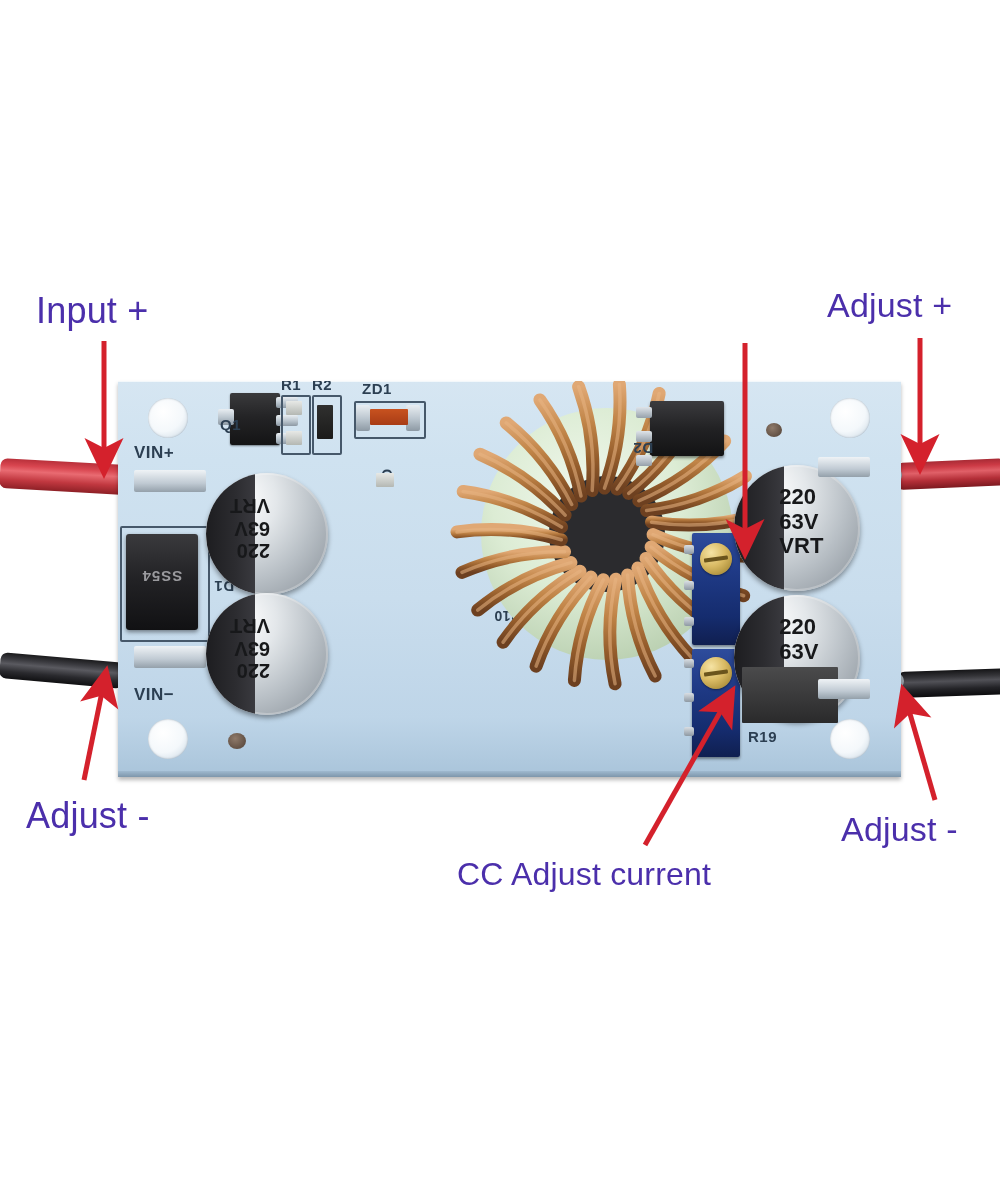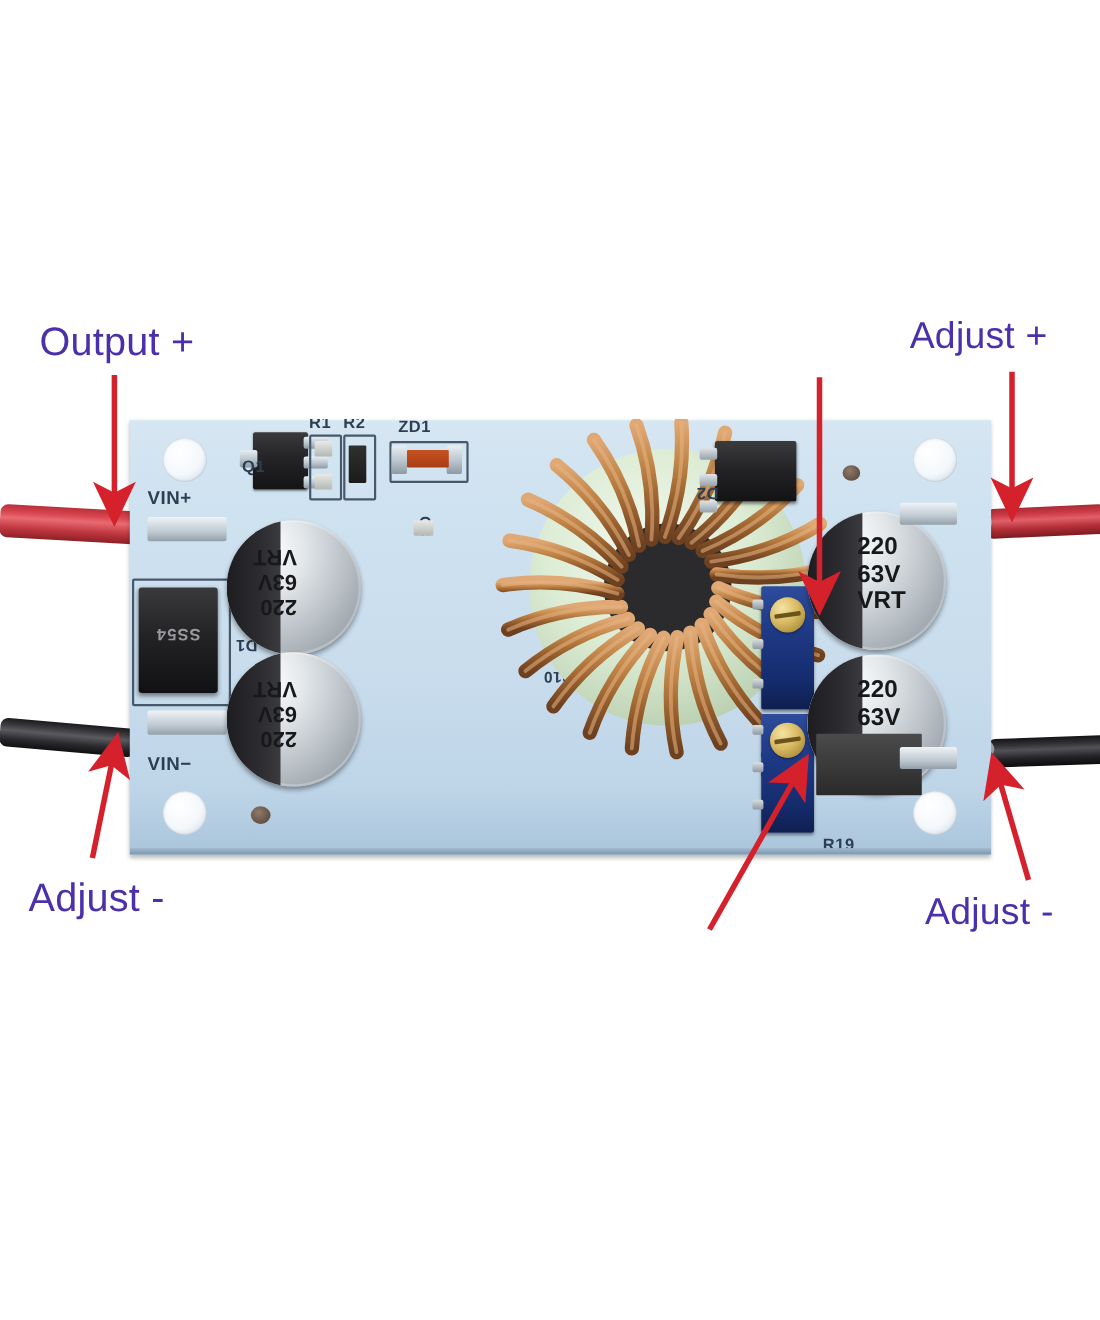--- a/index.html
+++ b/index.html
@@ -321,21 +321,21 @@
     <div class="cap" style="left:616px;top:214px;width:126px;height:126px;">
       <div class="stripe"></div>
       <div class="lines" style="font-size:22px;left:36%;top:16%;">
         <div>220</div>
         <div>63V</div>
         <div>VRT</div>
       </div>
     </div>
 
     <div class="smd light" style="left:624px;top:286px;width:96px;height:56px;background:linear-gradient(to bottom,#4b4b4c,#2a2a2b);"></div>
-    <div class="silk" style="left:630px;top:348px;font-size:15px;margin-top:32px;">R19</div>
+    <div class="silk" style="left:630px;top:348px;font-size:15px;">R19</div>
 
     <div class="copperpad" style="left:700px;top:76px;width:52px;height:20px;"></div>
     <div class="copperpad" style="left:700px;top:298px;width:52px;height:20px;"></div>
   </div>
 
   <svg id="arrows" viewBox="0 0 1000 1200">
     <defs>
       <marker id="ah" markerWidth="9" markerHeight="9" refX="5.2" refY="4.5" orient="auto">
         <path d="M0.4,0.6 L8.6,4.5 L0.4,8.4 L2.4,4.5 Z" fill="#d4212c"></path>
       </marker>
@@ -343,18 +343,19 @@
     <g stroke="#d4212c" stroke-width="5" fill="none" marker-end="url(#ah)">
       <line x1="104" y1="341" x2="104" y2="462"></line>
       <line x1="84" y1="780" x2="104" y2="682"></line>
       <line x1="745" y1="343" x2="745" y2="543"></line>
       <line x1="920" y1="338" x2="920" y2="458"></line>
       <line x1="645" y1="845" x2="727" y2="700"></line>
       <line x1="935" y1="800" x2="906" y2="700"></line>
     </g>
   </svg>
 
-  <div class="label" id="lbl-input-plus">Output +</div>
+  <div class="label" id="lbl-input-plus">Input +</div>
   <div class="label" id="lbl-input-minus">Adjust -</div>
+  <div class="label" id="lbl-cc">CC Adjust current</div>
   <div class="label" id="lbl-output-plus">Adjust +</div>
   <div class="label" id="lbl-output-minus">Adjust -</div>
 
 </div>
 
 </body></html>

